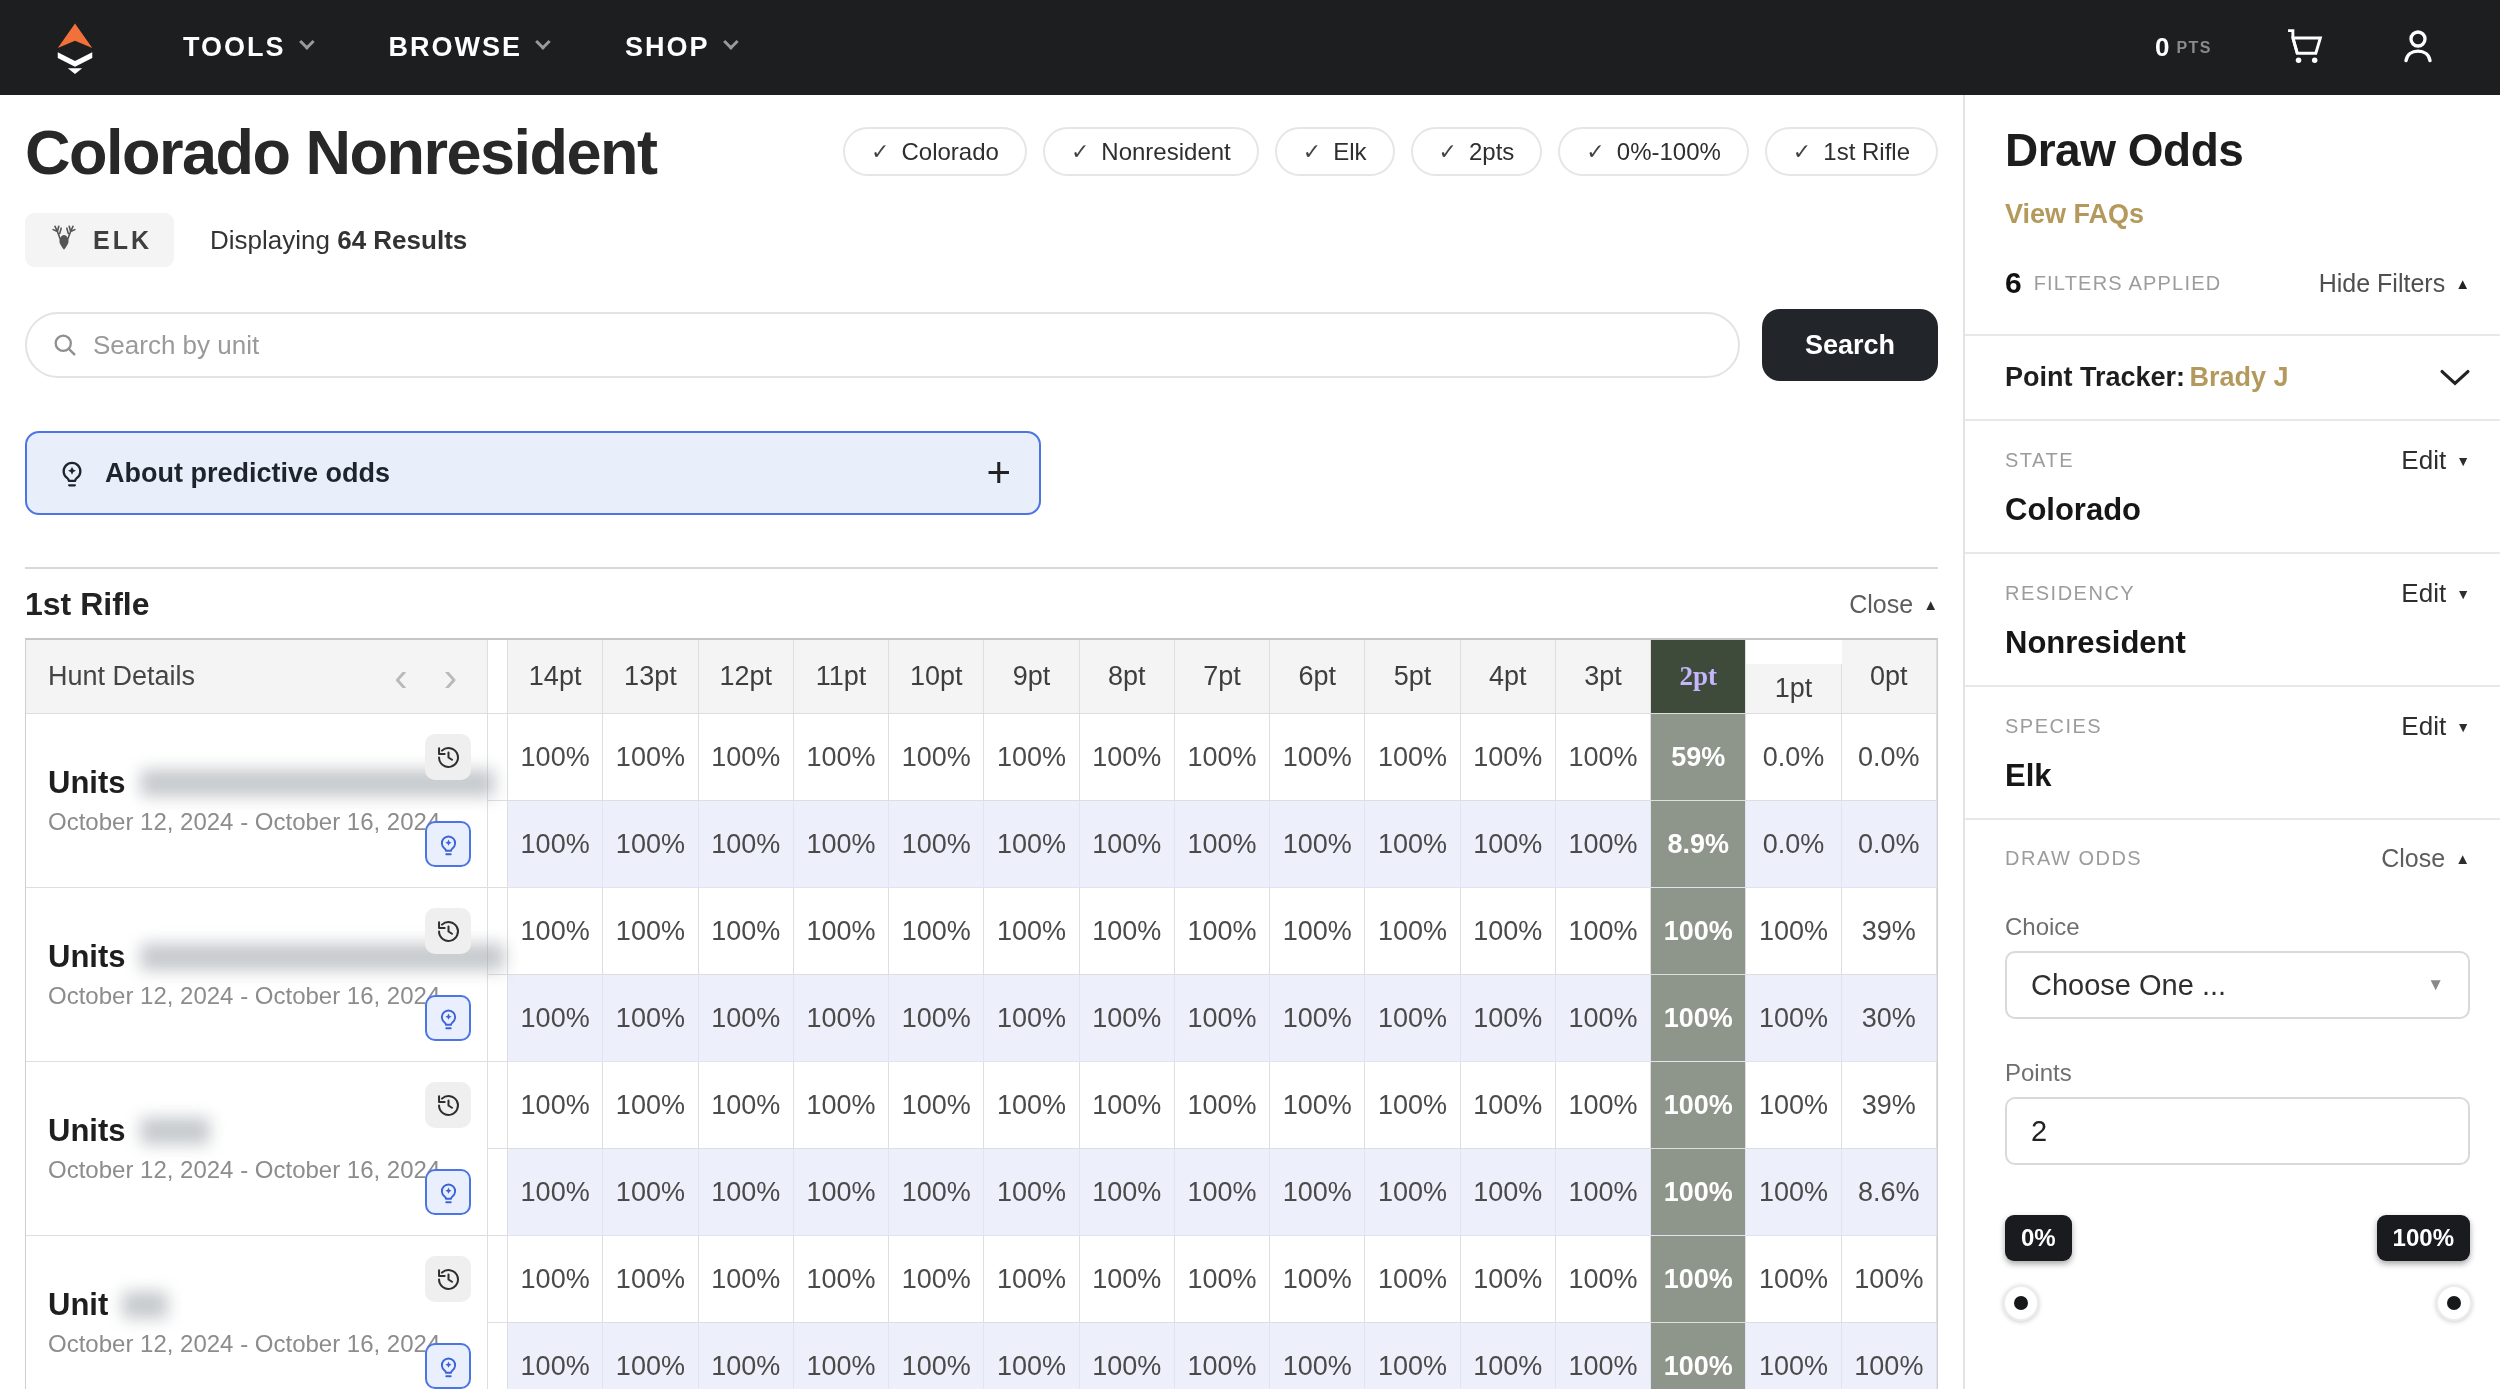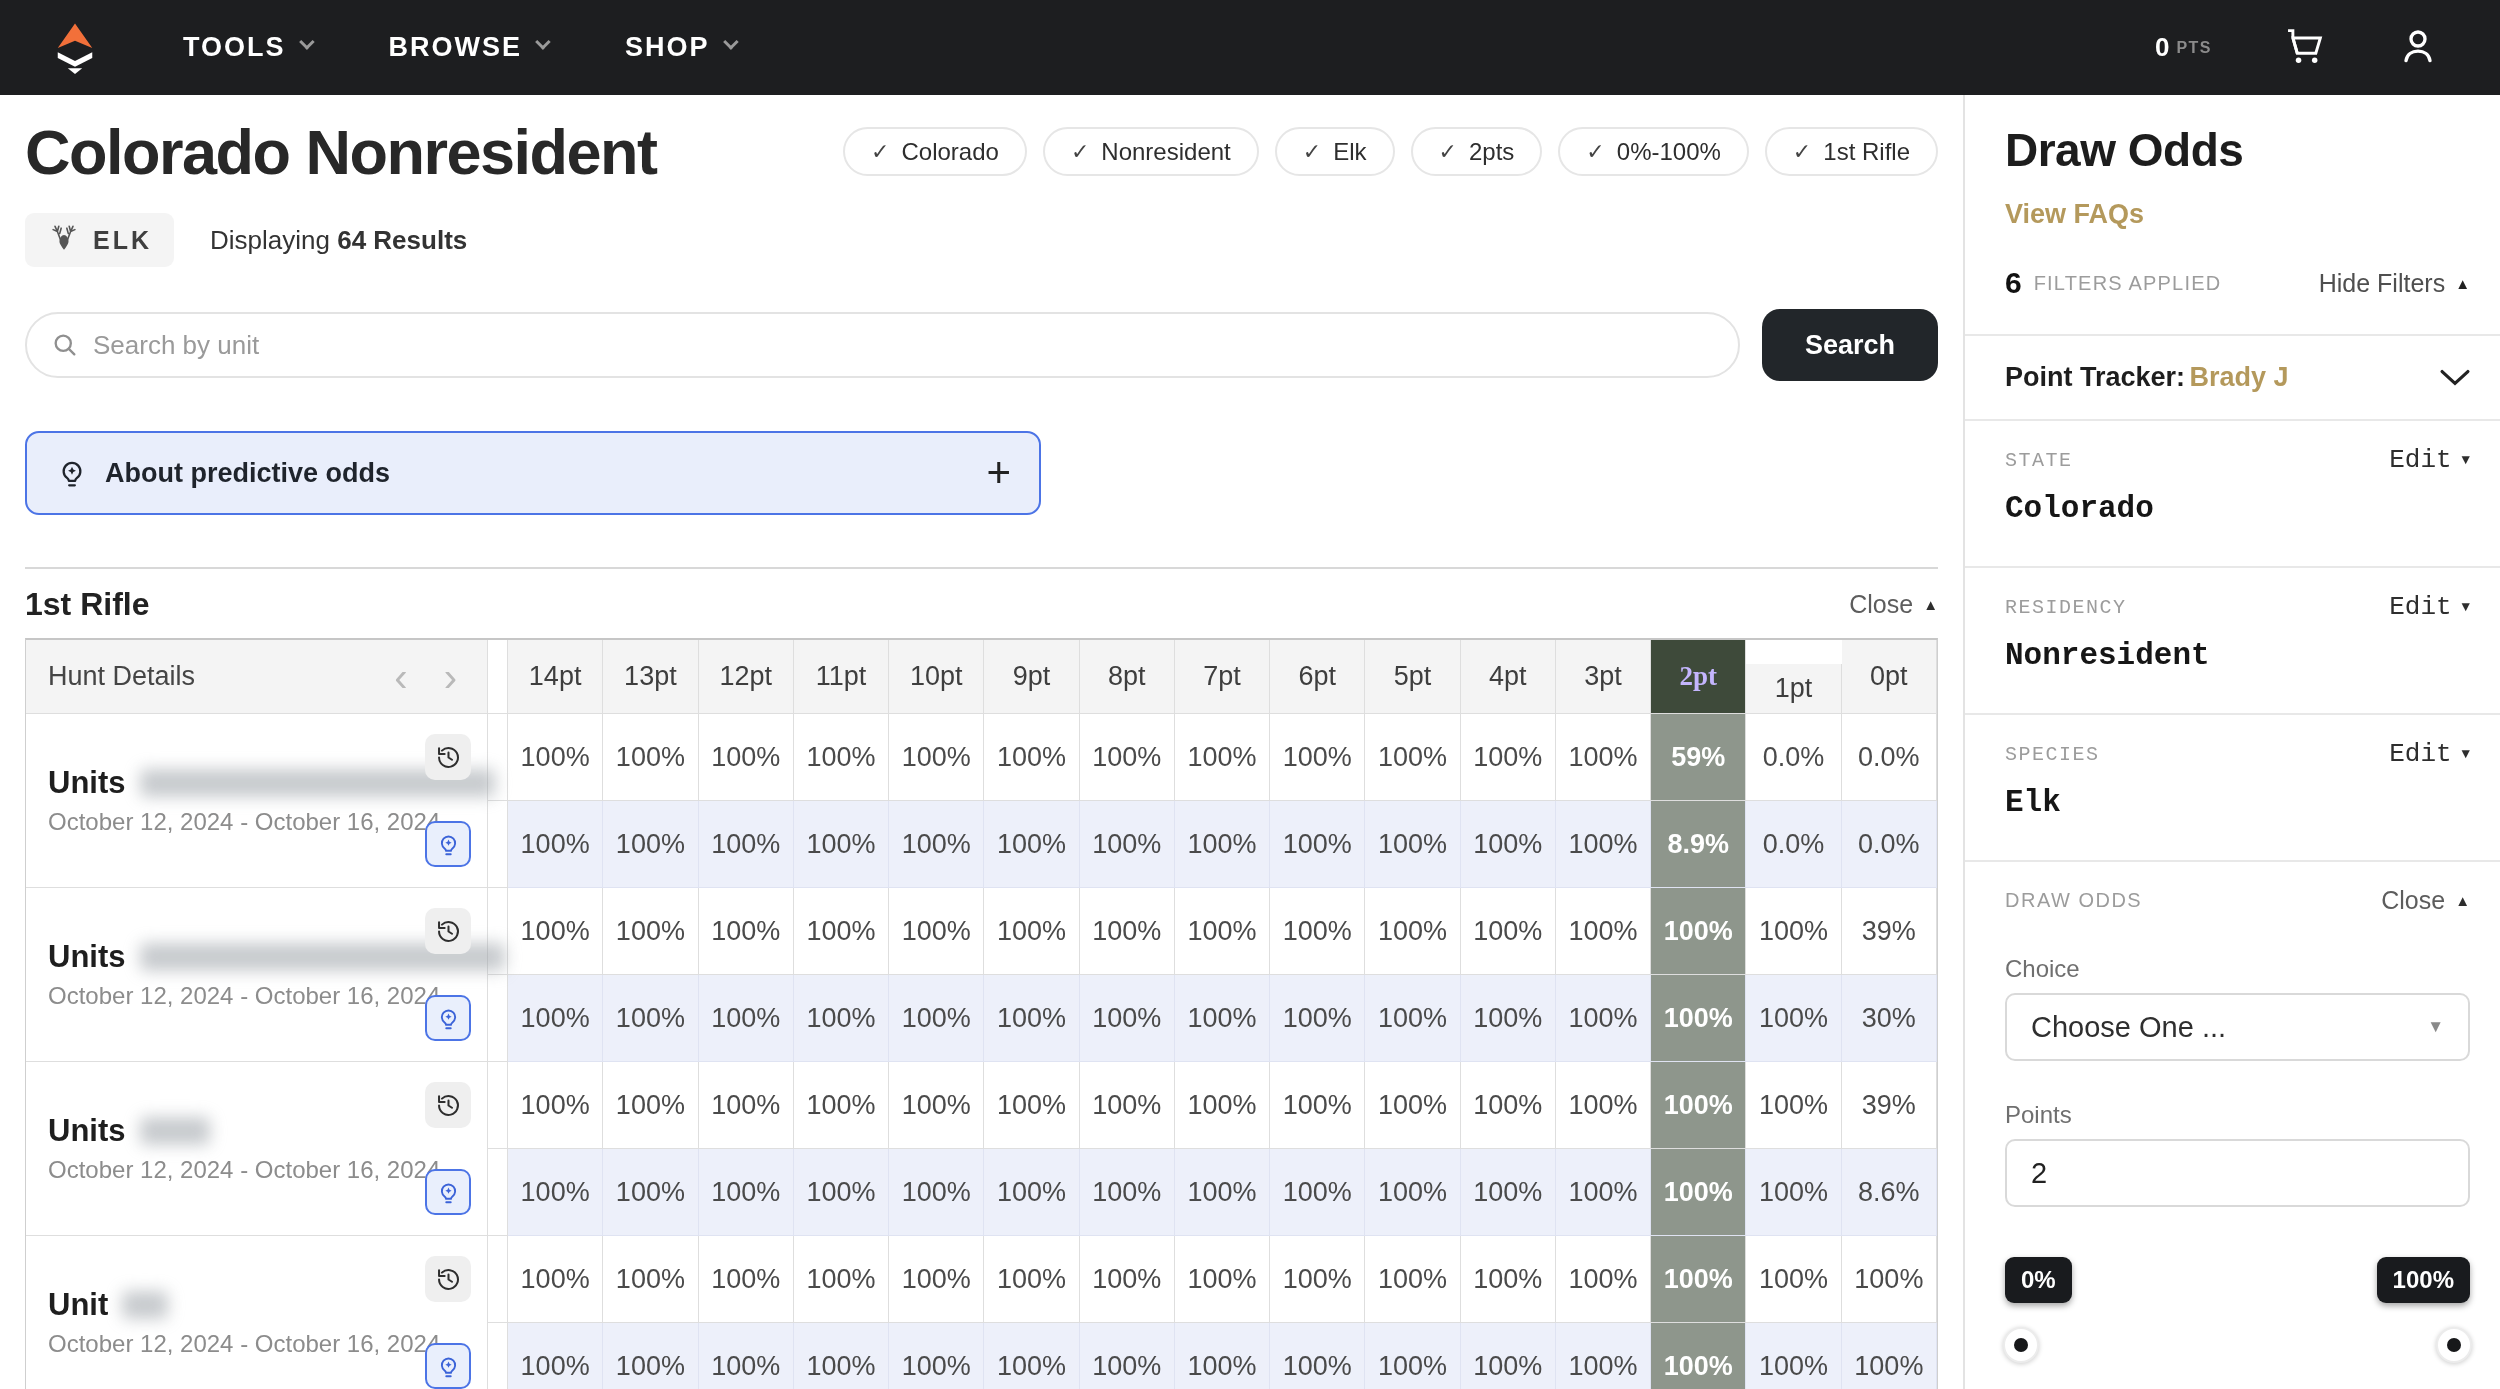--- a/index.html
+++ b/index.html
@@ -102,21 +102,21 @@
   .side-block { border-top:2px solid #e8e8e8; padding:24px 30px 30px 40px; }
   .pt-row { display:flex; justify-content:space-between; align-items:center; padding-top:26px; padding-bottom:26px; }
   .pt-label { font-size:27px; font-weight:700; color:#1e1e1e; }
   .pt-value { font-size:27px; font-weight:700; color:#b4995c; }
 
   .label-row { display:flex; justify-content:space-between; align-items:center; }
   .side-label { font-size:20px; color:#9c9c9c; letter-spacing:1.5px; }
   .edit-btn { display:flex; align-items:center; gap:10px; font-size:26px; color:#2e2e2e; }
   .edit-btn .tri-sm { font-size:14px; color:#2e2e2e; }
   .side-value { margin-top:16px; font-size:31px; font-weight:800; color:#161616; }
-  .filter-section { padding-bottom:40px;font-family:Liberation Mono, monospace; }
+  .filter-section { padding-bottom:24px; }
 
   .draw-block { padding-bottom:36px; }
   .side-summary { margin-top:16px; font-size:31px; font-weight:800; color:#161616; }
   .field-label { display:block; margin-top:40px; font-size:24px; color:#6f6f6f; }
   .select, .box-input { margin-top:10px; width:100%; height:68px; border:2px solid #d9d9d9; border-radius:10px; background:#fff; display:flex; align-items:center; padding:0 24px; }
   .select span:first-child { font-size:29px; color:#2f2f2f; }
   .sel-caret { margin-left:auto; font-size:17px; color:#8a8a8a; }
   .box-input { font-size:29px; color:#222; font-family:inherit; outline:none; display:block; line-height:64px; }
   .slider-wrap { margin-top:50px; }
   .badge-row { display:flex; justify-content:space-between; }

